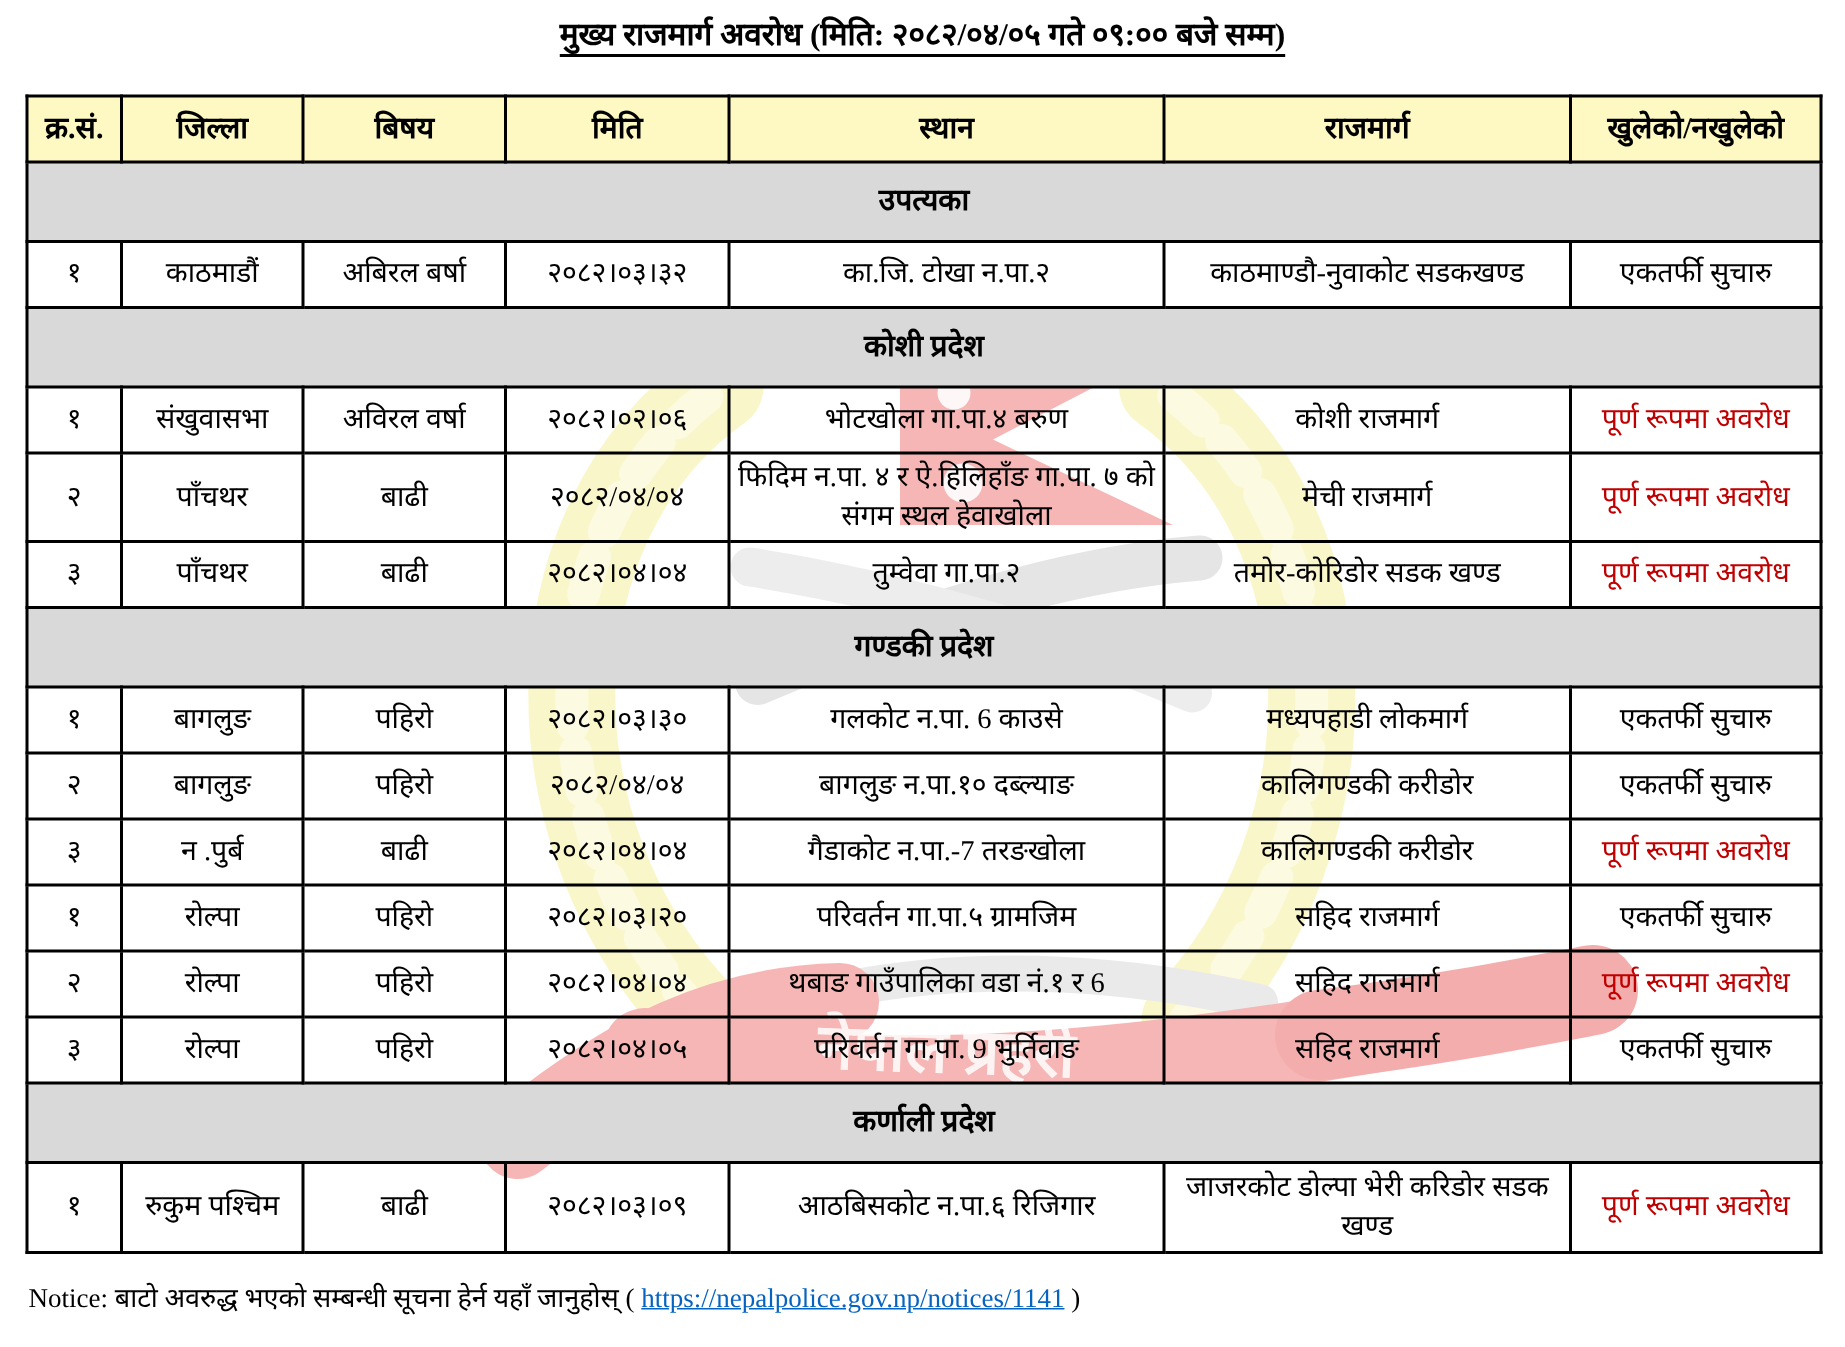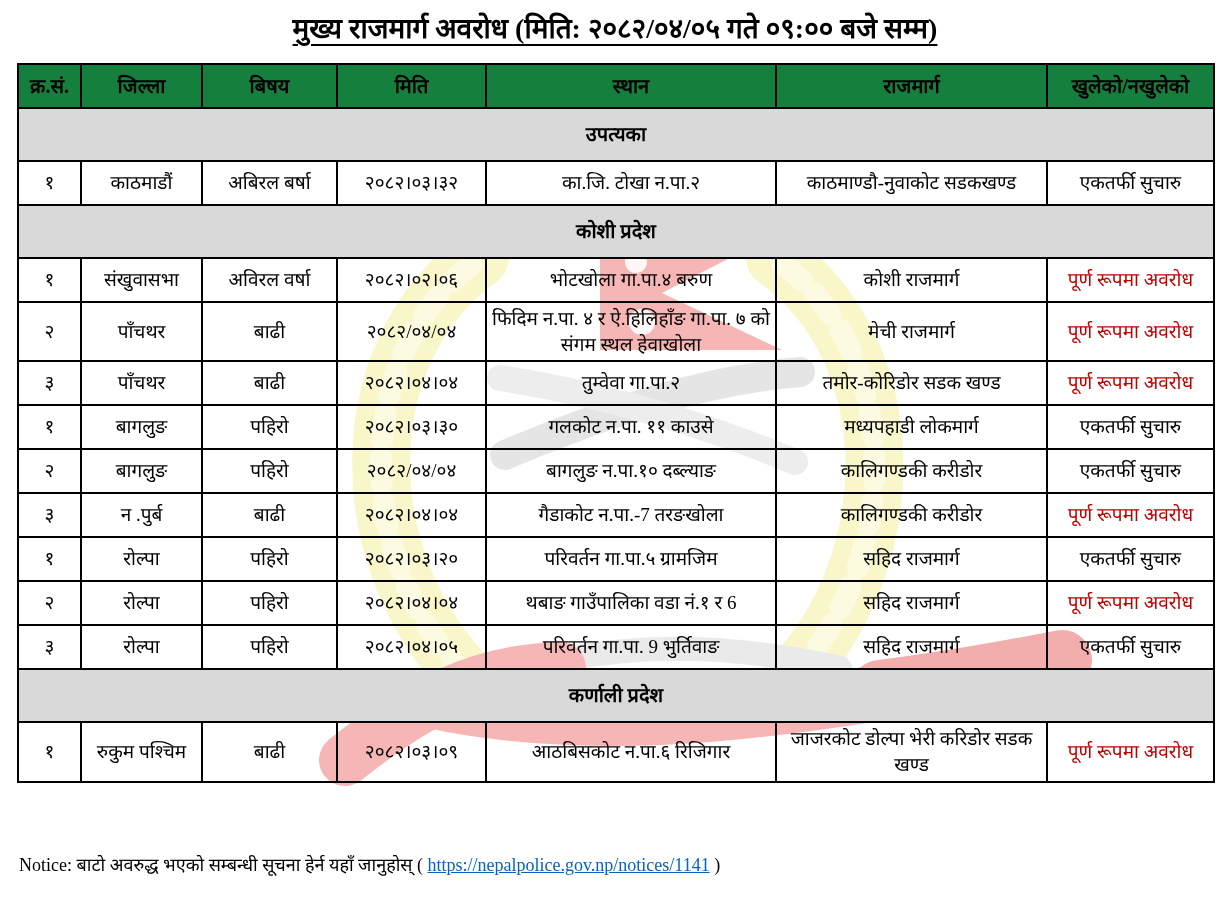--- a/index.html
+++ b/index.html
@@ -9,41 +9,41 @@
     background:#ffffff;
     font-family:"Liberation Serif","DejaVu Sans",serif;
     color:#000;
     overflow:hidden;
   }
   .watermark {
     position:absolute; top:0; left:0; z-index:1; pointer-events:none;
   }
   .doc-title {
     position:absolute; top:8px; left:0; width:100%;
-    text-align:center; font-size:28px; font-weight:bold; z-index:3;
+    text-align:center; font-size:21px; font-weight:bold; z-index:3;
   }
   .doc-title span {
     text-decoration:underline;
     text-decoration-thickness:2px;
     text-underline-offset:6px;
   }
   table.highway {
     position:absolute; top:63px; left:17px; width:1196px;
     border-collapse:collapse; table-layout:fixed; z-index:2;
   }
   table.highway th, table.highway td {
     border:2px solid #000;
     text-align:center; vertical-align:middle;
     font-size:19px; line-height:1.35;
     padding:3px 4px; height:44px;
     background:transparent;
     word-wrap:break-word;
   }
   table.highway thead th {
-    background:#15803d;
+    background:#fef9c3;
     font-weight:bold; font-size:20px; height:44px;
   }
   tr.section-row td {
     background:#d9d9d9;
     font-weight:bold; font-size:20px; height:53px;
   }
   .notice {
     position:absolute; left:19px; top:852px;
     font-size:18px; z-index:3; white-space:nowrap;text-align:right;
   }
@@ -136,26 +136,29 @@
       </tr>
       <tr>
         <td>३</td>
         <td>पाँचथर</td>
         <td>बाढी</td>
         <td>२०८२।०४।०४</td>
         <td>तुम्वेवा गा.पा.२</td>
         <td>तमोर-कोरिडोर सडक खण्ड</td>
         <td style="color: rgb(192, 0, 0);">पूर्ण रूपमा अवरोध</td>
       </tr>
+      <tr class="section-row">
+        <td colspan="7">गण्डकी प्रदेश</td>
+      </tr>
       <tr>
         <td>१</td>
         <td>बागलुङ</td>
         <td>पहिरो</td>
         <td>२०८२।०३।३०</td>
-        <td>गलकोट न.पा. ११ काउसे</td>
+        <td>गलकोट न.पा. 6 काउसे</td>
         <td>मध्यपहाडी लोकमार्ग</td>
         <td>एकतर्फी सुचारु</td>
       </tr>
       <tr>
         <td>२</td>
         <td>बागलुङ</td>
         <td>पहिरो</td>
         <td>२०८२/०४/०४</td>
         <td>बागलुङ न.पा.१० दब्ल्याङ</td>
         <td>कालिगण्डकी करीडोर</td>

